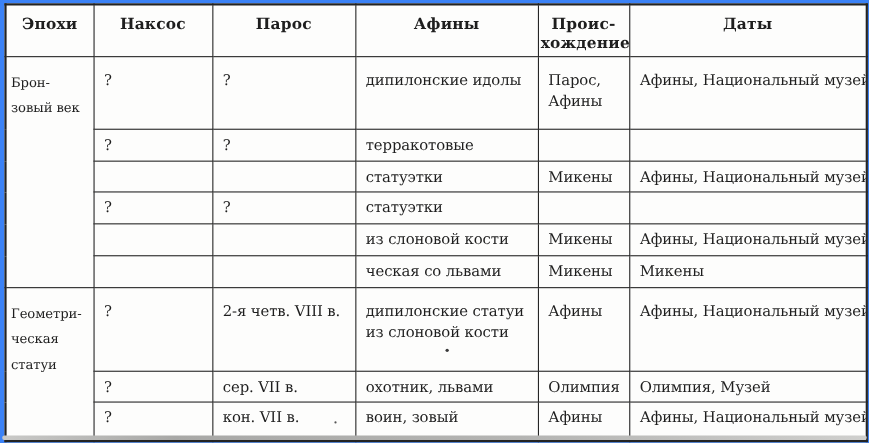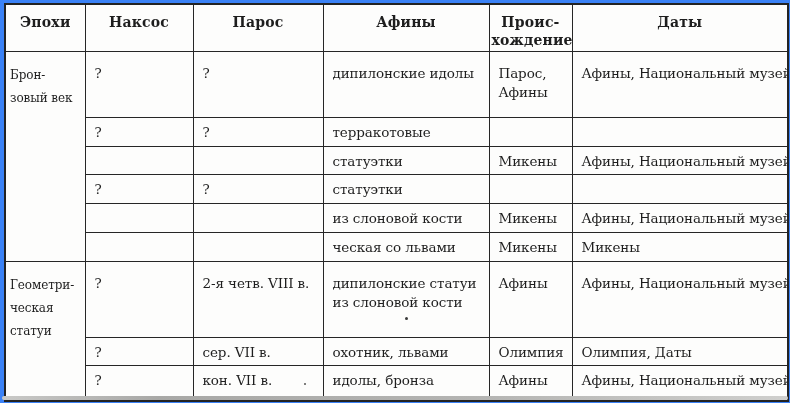--- a/index.html
+++ b/index.html
@@ -172,27 +172,27 @@
 из слоновой кости</td>
         <td>Афины</td>
         <td>Афины, Национальный музей</td>
       </tr>
 
       <tr class="r8">
         <td>?</td>
         <td>сер. VII в.</td>
         <td>охотник, львами</td>
         <td>Олимпия</td>
-        <td>Олимпия, Даты</td>
+        <td>Олимпия, Музей</td>
       </tr>
 
       <tr class="r9">
         <td>?</td>
         <td>кон. VII в.</td>
-        <td>идолы, бронза</td>
+        <td>воин, зовый</td>
         <td>Афины</td>
         <td>Афины, Национальный музей</td>
       </tr>
     </tbody>
   </table>
 
   <div class="bottom-band"></div>
   <div class="speck speck-1"></div>
   <div class="speck speck-2"></div>
 </div>

